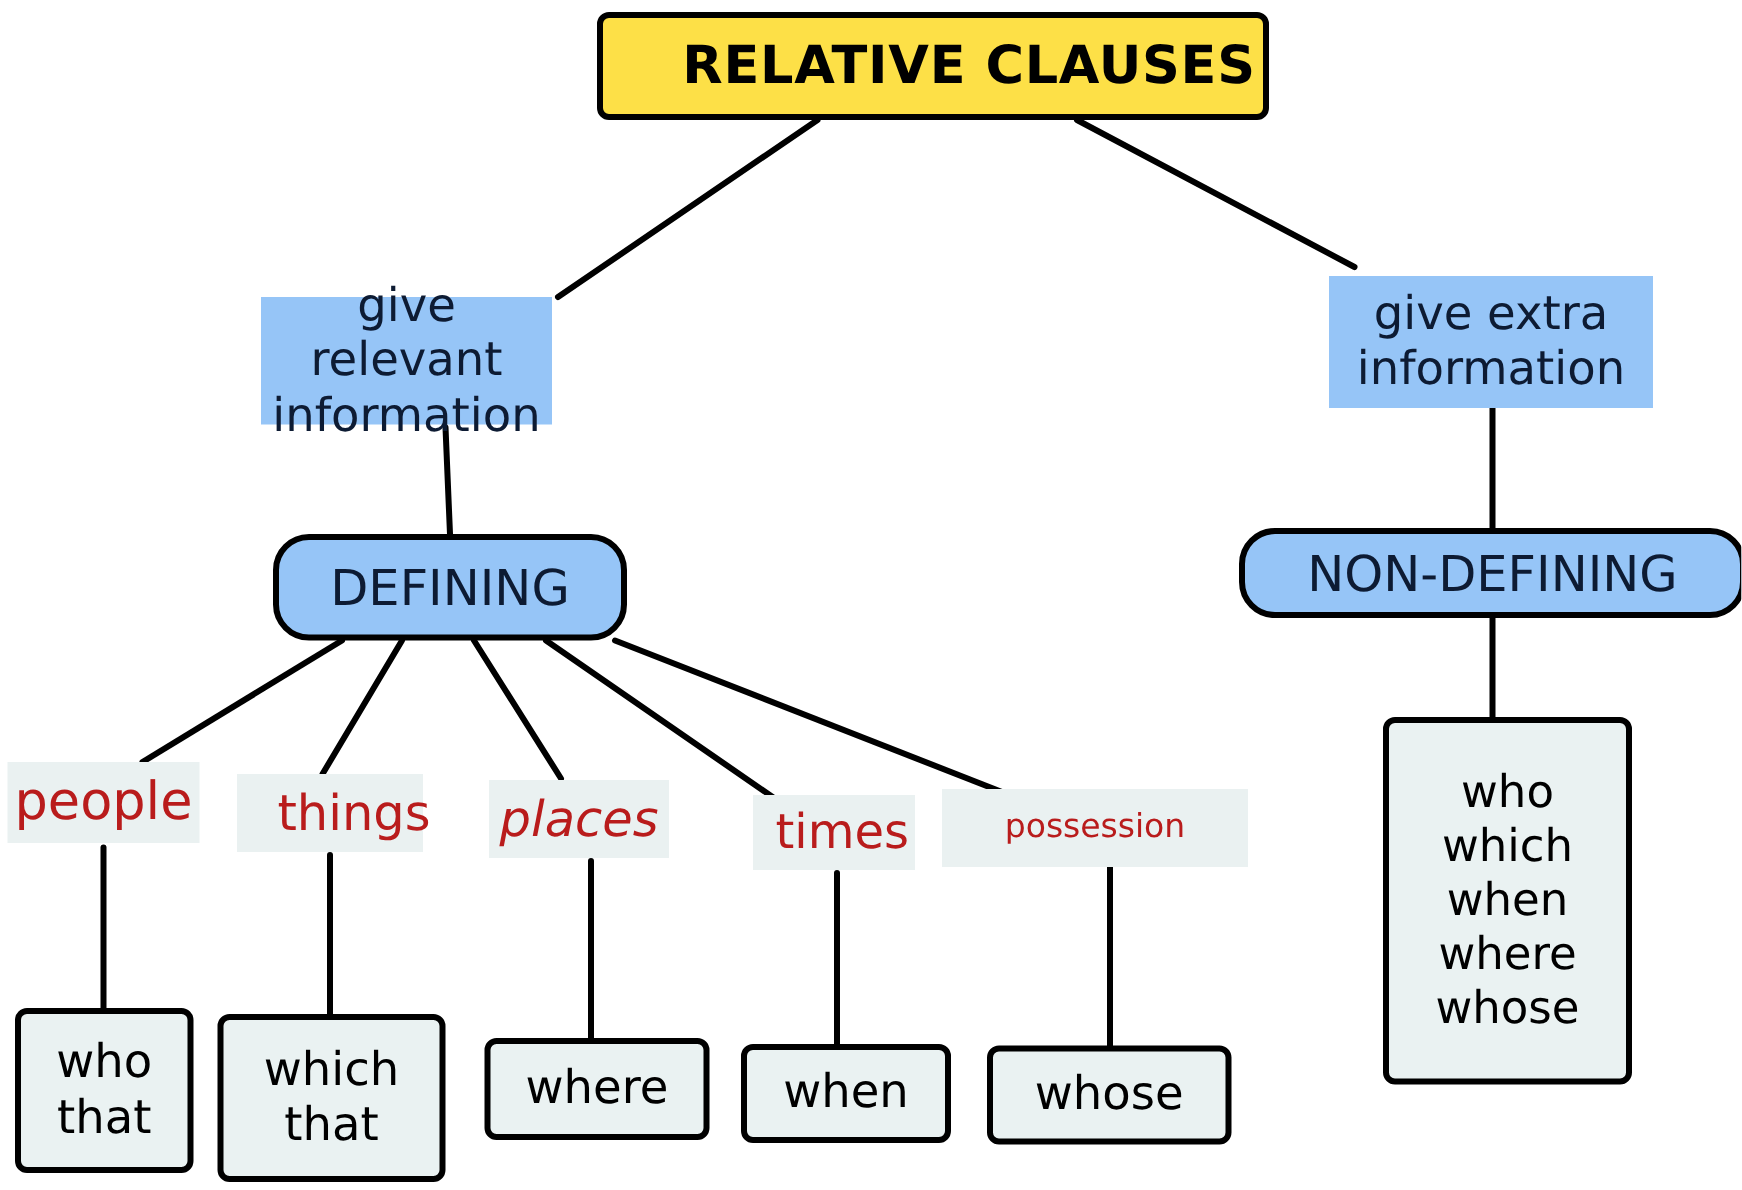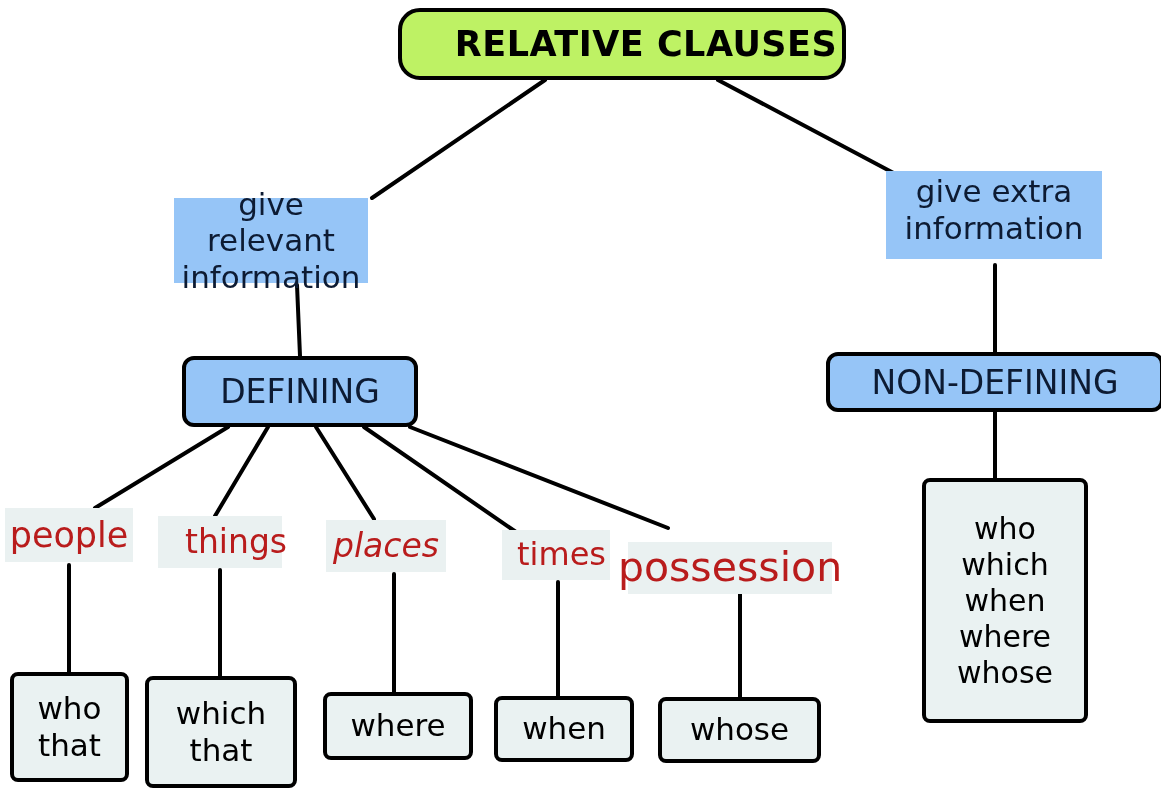--- a/index.html
+++ b/index.html
@@ -30,23 +30,23 @@
     box-sizing: border-box;
     display: flex;
     align-items: center;
     justify-content: center;
     text-align: center;
     z-index: 2;
   }
 
   
   .title-node {
-    background: #bef264;
+    background: #fde047;
     border: 4px solid #000000;
-    border-radius: 22px;
+    border-radius: 8px;
     color: #000000;
     font-weight: bold;
     letter-spacing: 0.5px;
     padding-left: 48px;
   }
 
   
   .hl-blue {
     background: #96c5f7;
     color: #0d1b33;
@@ -57,21 +57,21 @@
     background: #eaf1f1;
     color: #b91c1c;
     line-height: 1.1;
     padding: 0 4px;
   }
 
   
   .box-blue {
     background: #96c5f7;
     border: 4px solid #000000;
-    border-radius: 12px;
+    border-radius: 24px;
     color: #0d1b33;
   }
 
   
   .box-pale {
     background: #eaf2f2;
     border: 4px solid #000000;
     border-radius: 8px;
     color: #000000;
     line-height: 1.2;
@@ -126,21 +126,21 @@
   </div>
   <div class="node hl-grey" style="left:158px; top:516px; width:124px; height:52px; font-size:33px;padding-left:36px;">
     <span>things</span>
   </div>
   <div class="node hl-grey" style="left:326px; top:520px; width:120px; height:52px; font-size:33px;font-style:italic;">
     <span>places</span>
   </div>
   <div class="node hl-grey" style="left:502px; top:530px; width:108px; height:50px; font-size:32px;justify-content:flex-end;">
     <span>times</span>
   </div>
-  <div class="node hl-grey" style="left:628px; top:526px; width:204px; height:52px; font-size:41px;margin-top:16px;">
+  <div class="node hl-grey" style="left:628px; top:526px; width:204px; height:52px; font-size:22px;">
     <span>possession</span>
   </div>
 
   <div class="node box-pale" style="left:10px; top:672px; width:119px; height:110px; font-size:31px; flex-direction:column;">
     <span>who</span>
     <span>that</span>
   </div>
   <div class="node box-pale" style="left:145px; top:676px; width:152px; height:112px; font-size:31px; flex-direction:column;">
     <span>which</span>
     <span>that</span>
@@ -148,21 +148,21 @@
   <div class="node box-pale" style="left:323px; top:692px; width:150px; height:68px; font-size:31px;">
     <span>where</span>
   </div>
   <div class="node box-pale" style="left:494px; top:696px; width:140px; height:66px; font-size:31px;">
     <span>when</span>
   </div>
   <div class="node box-pale" style="left:658px; top:697px; width:163px; height:66px; font-size:31px;">
     <span>whose</span>
   </div>
 
-  <div class="node hl-blue" style="left:886px; top:171px; width:216px; height:88px; font-size:31px; flex-direction:column; justify-content:flex-start;">
+  <div class="node hl-blue" style="left:886px; top:184px; width:216px; height:88px; font-size:31px; flex-direction:column; justify-content:center;">
     <span>give extra information</span>
   </div>
 
   <div class="node box-blue" style="left:826px; top:352px; width:338px; height:60px; font-size:33px;">
     <span>NON-DEFINING</span>
   </div>
 
   <div class="node box-pale" style="left:922px; top:478px; width:166px; height:245px; font-size:30px; flex-direction:column; justify-content:center;">
     <span>who</span>
     <span>which</span>

